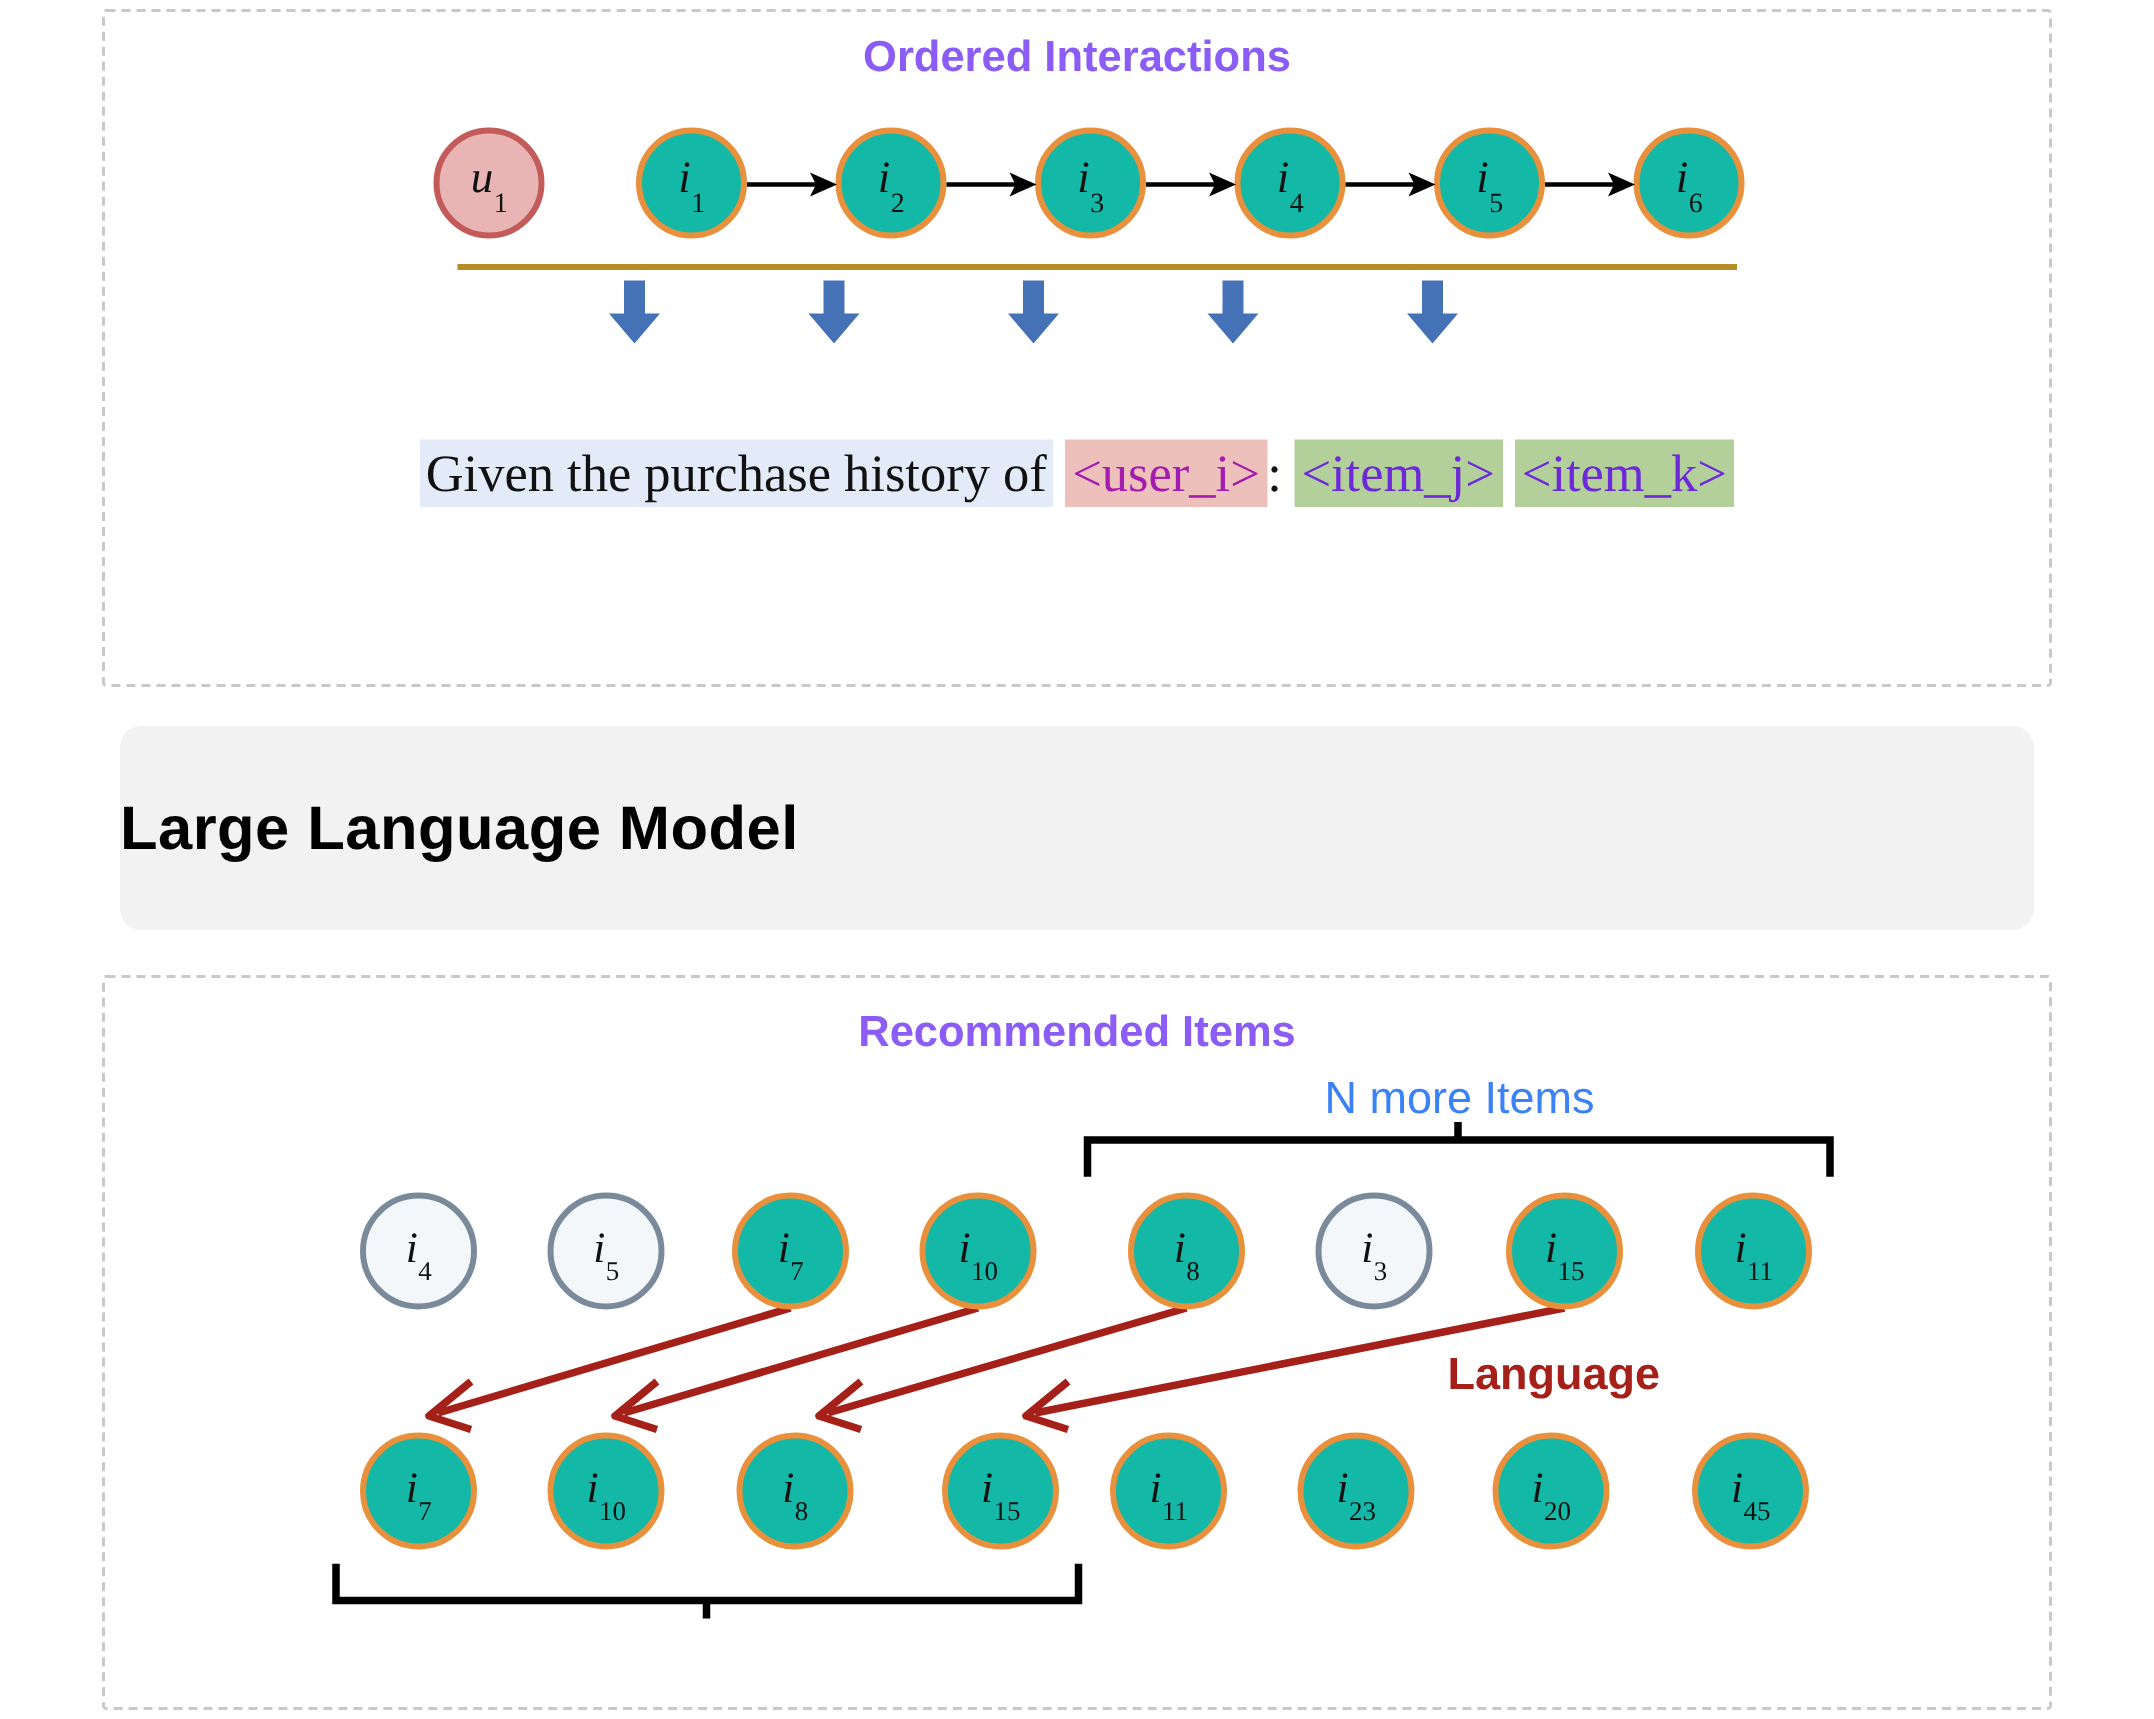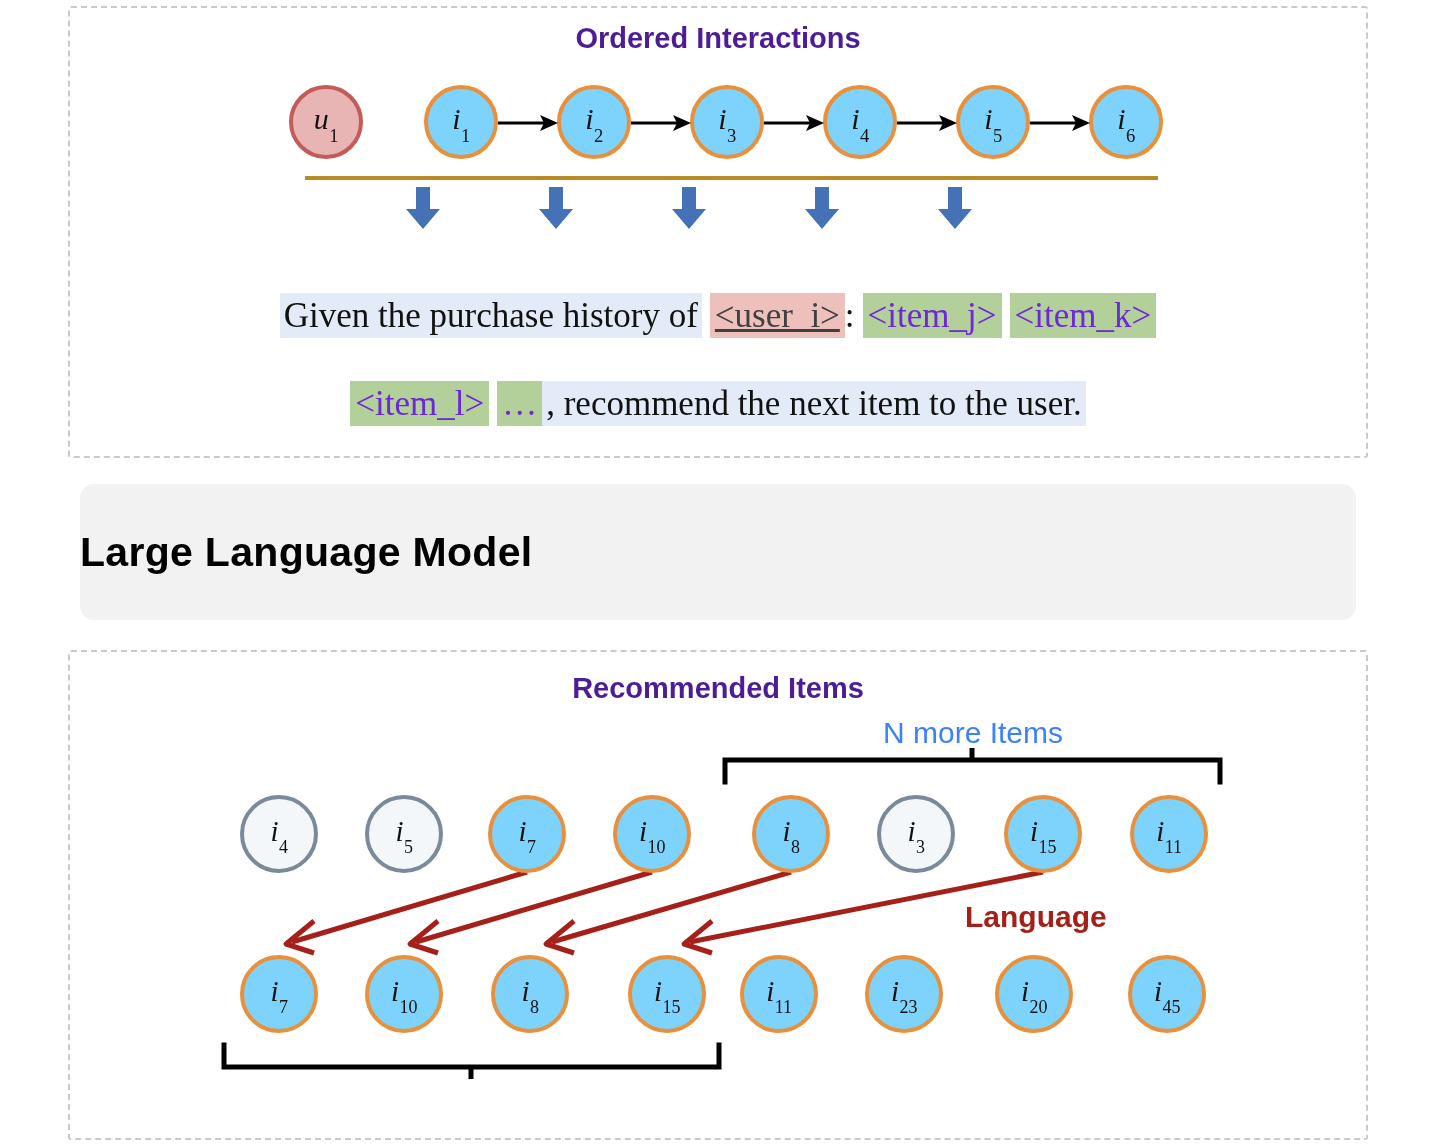--- a/index.html
+++ b/index.html
@@ -41,21 +41,21 @@
     color: #000;
     letter-spacing: .3px;
   }
 
   
   .section-title {
     position: absolute;
     text-align: center;
     font-size: 29px;
     font-weight: bold;
-    color: #4c1d95;
+    color: #8b5cf6;
     width: 100%;
     left: 0;
   }
   #title-ordered { top: 22px; }
   #title-prompt  { top: 240px; }
   #title-recitems{ top: 672px; }
 
   
   .node {
     position: absolute;
@@ -74,21 +74,21 @@
     font-style: normal;
     position: relative;
     top: .30em;
     left: .02em;
   }
   .node-user {
     background: #e8b4b4;
     border: 4px solid #c35b5b;
   }
   .node-item {
-    background: #7dd3fc;
+    background: #14b8a6;
     border: 4px solid #e8903c;
   }
   .node-gray {
     background: #f4f7fa;
     border: 4px solid #7b8a9b;
   }
 
   
   .row1 { width: 74px; height: 74px; top: 85px; font-size: 30px; }
 
@@ -116,21 +116,21 @@
     left: 0; width: 100%;
     text-align: center;
     font-family: "Liberation Serif", serif;
     font-size: 35px;
     color: #111;
     white-space: nowrap;
   }
   #prompt-line-1 { top: 296px; }
   #prompt-line-2 { top: 384px; }
   .hl-blue  { background: #e2ebf7; padding: 3px 4px; }
-  .hl-red   { background: #eec0bb; color: #404040; padding: 3px 5px; text-decoration: underline; }
+  .hl-red   { background: #eec0bb; color: #a21caf; padding: 3px 5px; }
   .hl-green { background: #b3cf9a; color: #6d28d9; padding: 3px 5px; }
   .gap { display: inline-block; width: 8px; }
 
   
   #rerank-svg, #bracket-svg { position: absolute; left: 0; top: 0; pointer-events: none; }
 
   
   .bracket-label {
     position: absolute;
     font-size: 30px;
@@ -217,23 +217,20 @@
   </svg>
   <svg class="blue-arrow" style="left:932px;" width="46" height="46" viewBox="0 0 46 46">
     <polygon points="16,2 30,2 30,24 40,24 23,44 6,24 16,24" fill="#4572b6"></polygon>
   </svg>
 
 
   <div class="prompt-line" id="prompt-line-1">
     <span class="hl-blue">Given the purchase history of</span><span class="gap"></span><span class="hl-red">&lt;user_i&gt;</span><span>:</span><span class="gap"></span><span class="hl-green">&lt;item_j&gt;</span><span class="gap"></span><span class="hl-green">&lt;item_k&gt;</span>
   </div>
 
-  <div class="prompt-line" id="prompt-line-2">
-    <span class="hl-green">&lt;item_l&gt;</span><span class="gap"></span><span class="hl-green">…</span><span class="hl-blue">, recommend the next item to the user.</span>
-  </div>
 
   <div id="llm-box">
     <div id="llm-label">Large Language Model</div>
   </div>
 
   <div id="panel-bottom" class="panel"></div>
 
   <div class="section-title" id="title-recitems">Recommended Items</div>
 
   <svg id="bracket-svg" width="1436" height="1146">

